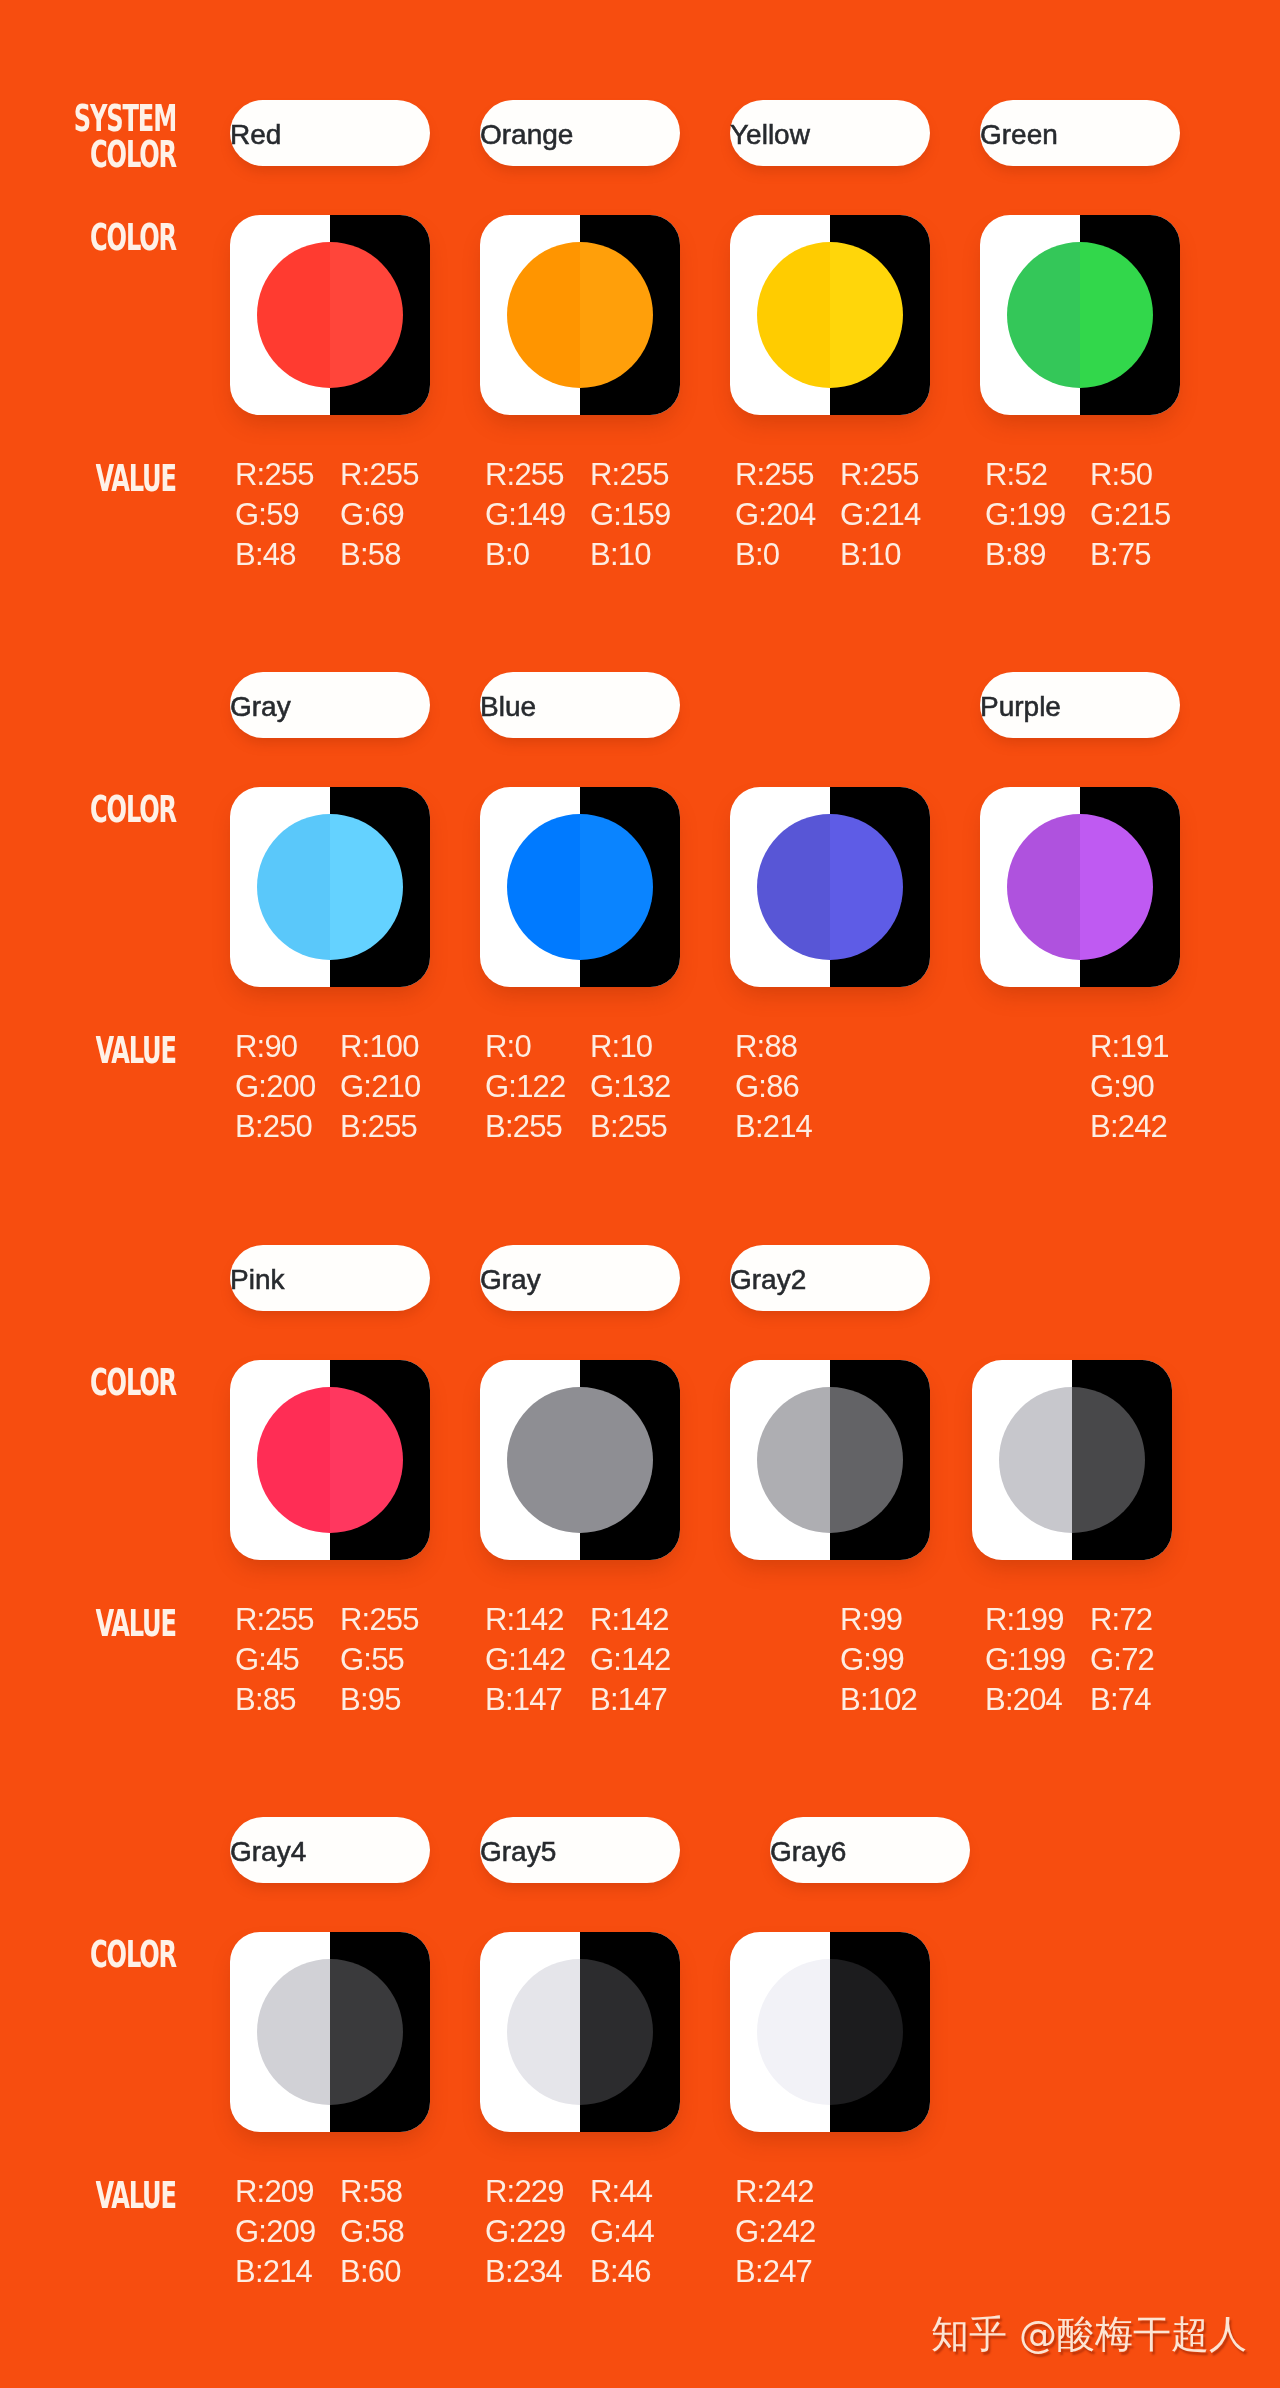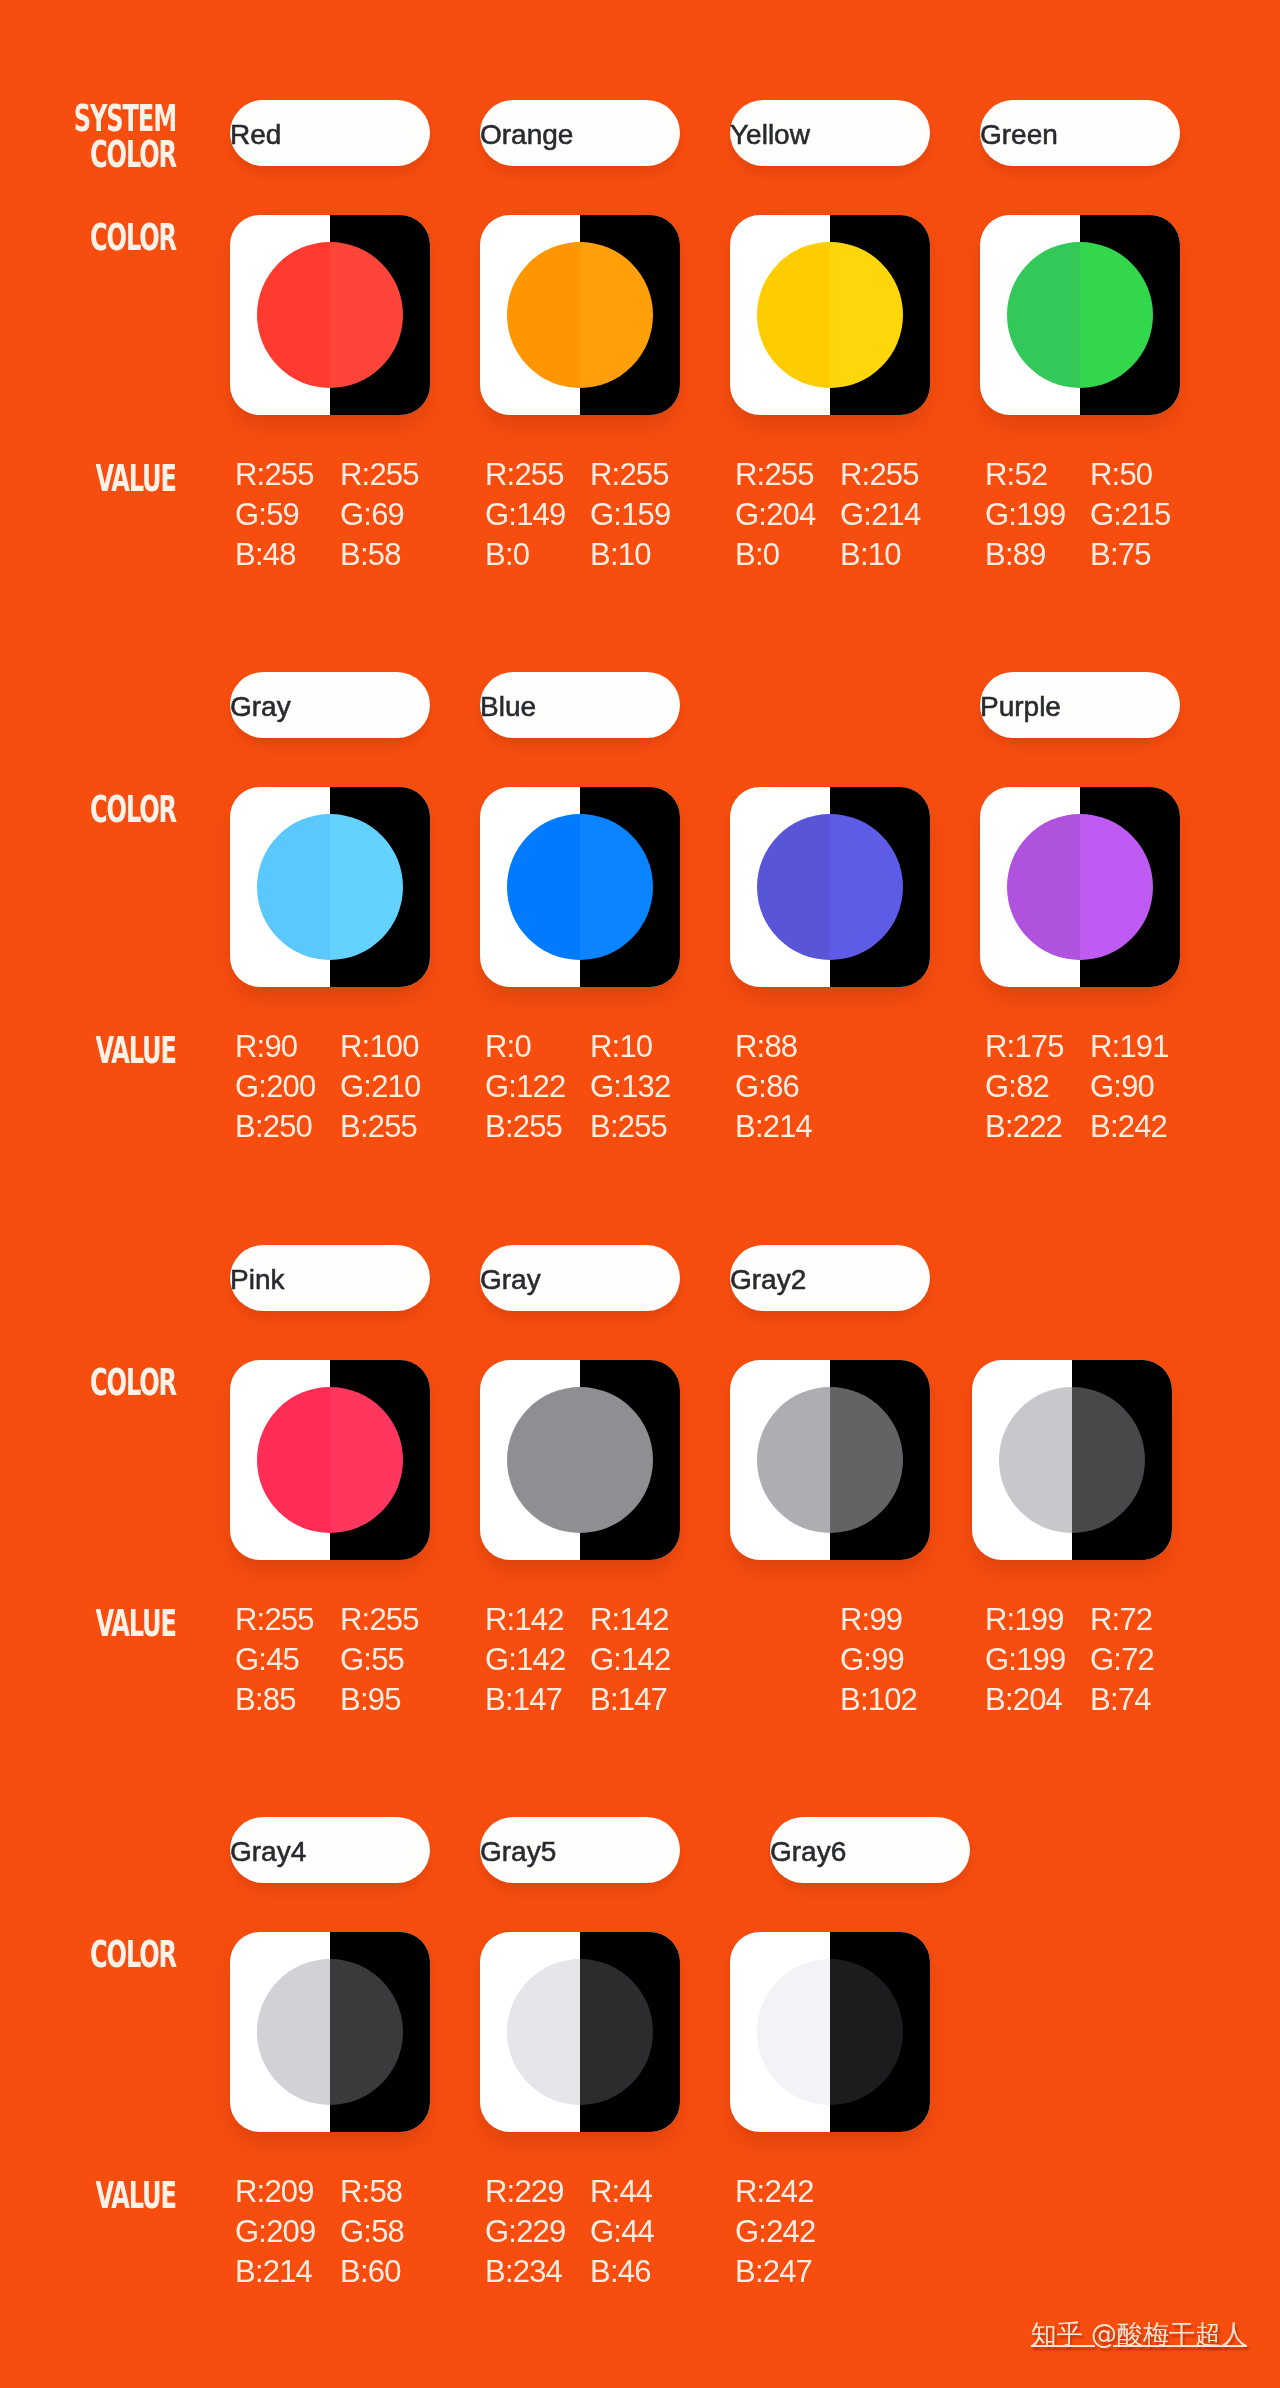--- a/index.html
+++ b/index.html
@@ -45,23 +45,23 @@
   }
   .card .dark{position:absolute;left:100px;top:0;width:100px;height:200px;background:#000;display:block;}
   .card .dot{position:absolute;left:27px;top:27px;width:146px;height:146px;border-radius:73px;overflow:hidden;display:block;}
   .card .dot i{position:absolute;top:0;width:73px;height:146px;display:block;}
   .card .dot i.l{left:0;}
   .card .dot i.r{left:73px;}
 
   .valcol{position:absolute;width:112px;color:#FDEDE2;font-size:31px;line-height:40px;letter-spacing:-0.8px;
     transform:translateZ(0);}
 
-  .watermark{position:absolute;right:33px;bottom:34px;color:#FCE4D3;font-size:26px;line-height:40px;
+  .watermark{position:absolute;right:33px;bottom:34px;color:#FCE4D3;font-size:38px;line-height:40px;
     font-family:"DejaVu Sans",sans-serif;font-weight:400;
-    text-shadow:2px 3px 2px rgba(120,25,0,.45);transform:translateZ(0);text-decoration:underline;}
+    text-shadow:2px 3px 2px rgba(120,25,0,.45);transform:translateZ(0);}
 </style>
 </head>
 <body>
 
 <div class="sheet">
 <div class="group" style="top:0px">
   <div class="rowlabel two" style="top:100px">
         <span class="sq">SYSTEM</span>
         <span class="sq">COLOR</span>
       </div>
@@ -206,25 +206,20 @@
   <div class="pill" style="left:980px;top:100px">
         <span>Purple</span>
       </div>
   <div class="card" style="left:980px;top:215px">
         <span class="dark"></span>
         <span class="dot">
           <i class="l" style="background-color: rgb(175, 82, 222);"></i>
           <i class="r" style="background-color: rgb(191, 90, 242);"></i>
         </span>
       </div>
-  <div class="valcol" style="left:985px;top:455px">
-        <div>R:175</div>
-        <div>G:82</div>
-        <div>B:222</div>
-      </div>
   <div class="valcol" style="left:1090px;top:455px">
         <div>R:191</div>
         <div>G:90</div>
         <div>B:242</div>
       </div>
 </div>
 <div class="group" style="top:1145px">
   <div class="rowlabel one" style="top:219px"><span class="sq">COLOR</span></div>
   <div class="rowlabel one" style="top:460px"><span class="sq">VALUE</span></div>
   <div class="pill" style="left:230px;top:100px">

